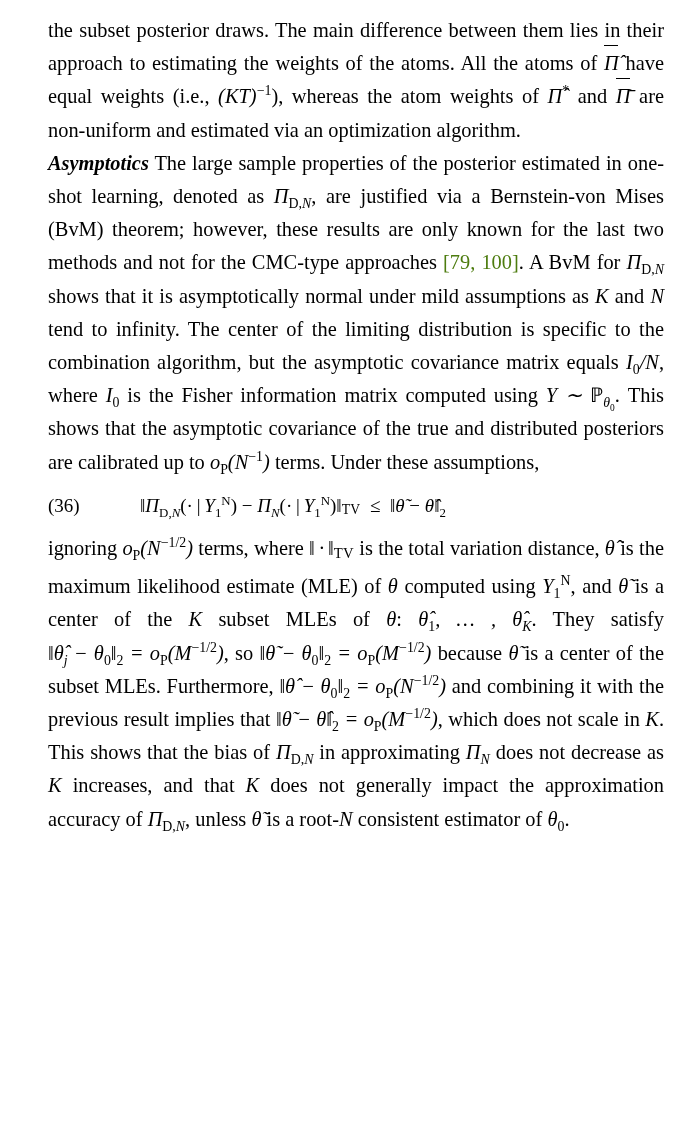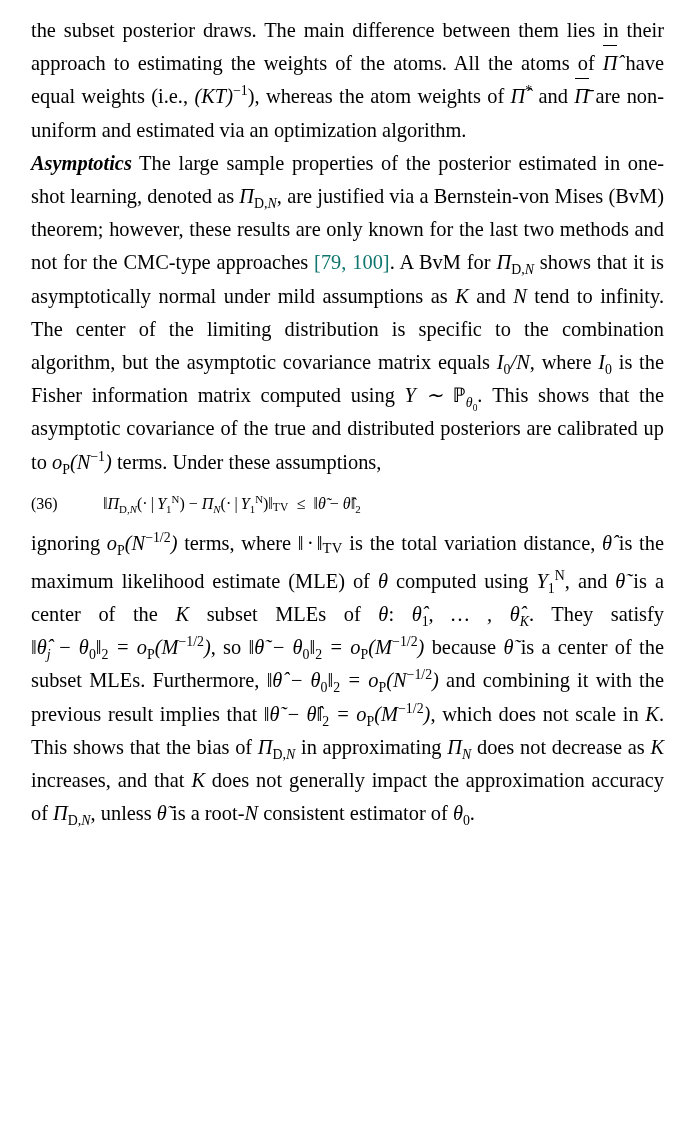--- a/index.html
+++ b/index.html
@@ -11,66 +11,67 @@
     width: 694px;
     height: 1132px;
     font-family: "Liberation Serif", serif;
     color: #000000;
     overflow: hidden;
   }
   .page {
     width: 694px;
     height: 1132px;
     box-sizing: border-box;
-    padding: 14px 30px 0 31px;
+    padding: 14px 30px 0 48px;
     position: relative;
   }
   p {
     margin: 0;
     font-size: 20.4px;
     line-height: 33.2px;
     text-align: justify;
     text-justify: inter-word;
     hyphens: manual;
   }
   .italic-lead {
     font-style: italic;
     font-weight: bold;
     margin-top: 22px;
   }
   .cite {
-    color: #0f766e;
+    color: #4d7c0f;
   }
   .math {
     font-family: "Liberation Serif", serif;
     font-style: italic;
     white-space: nowrap;
   }
   .up {
     font-style: normal;
   }
   sub, sup {
     font-size: 0.68em;
     line-height: 0;
   }
   .eqrow {
     display: flex;
     align-items: baseline;
     margin: 16px 0 14px 0;
-    font-size: 16px;
+    font-size: 19px;
   }
   .eqnum {
     width: 72px;
     flex: 0 0 72px;
     font-style: normal;
   }
   .eqbody {
     flex: 1 1 auto;
     text-align: left;
     white-space: nowrap;
+    margin-left: 20px;
   }
   .bar-over {
     position: relative;
     display: inline-block;
   }
   .bar-over::before {
     content: "";
     position: absolute;
     left: 2%;
     right: 2%;

